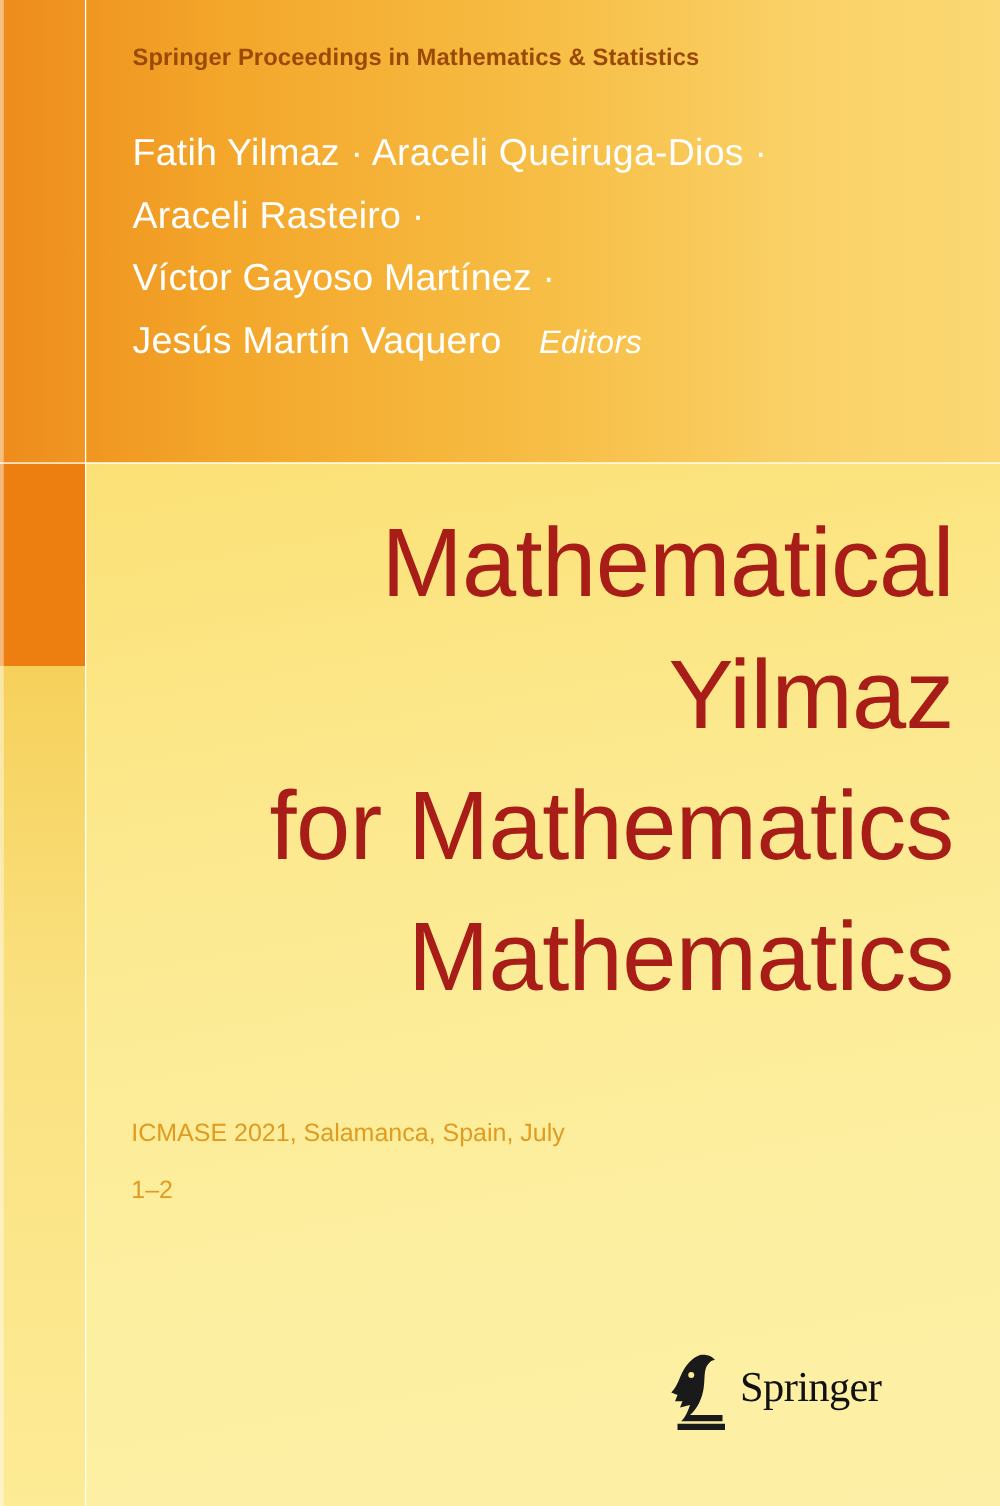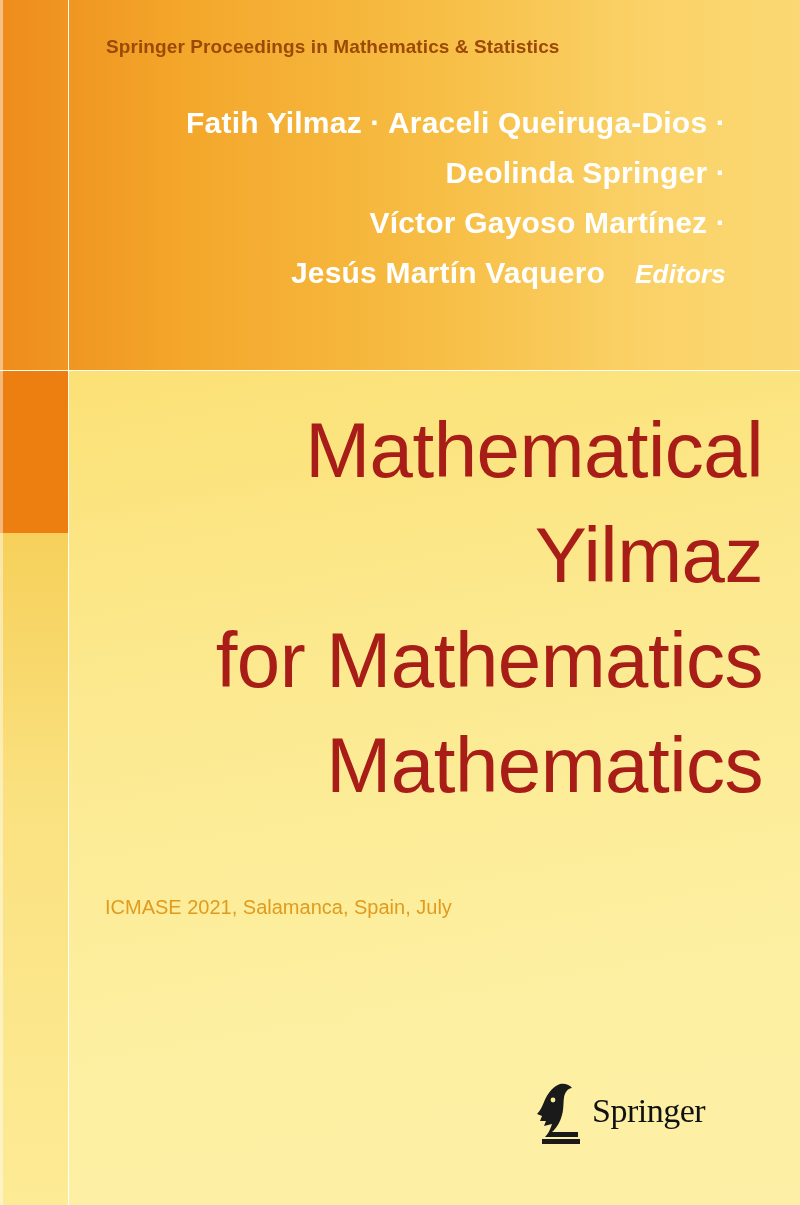--- a/index.html
+++ b/index.html
@@ -79,23 +79,22 @@
   }
 
   
   .editors {
     position: absolute;
     left: 106px; top: 98px;
     width: 620px;
     color: #ffffff;
     font-size: 30px;
     line-height: 50px;
-    font-weight: 700;
+    font-weight: 400;
     letter-spacing: 0.2px;
-    text-align: right;
   }
   .editors .ed-word {
     font-style: italic;
     font-size: 26px;
     padding-left: 30px;
   }
 
   
   .title {
     position: absolute;
@@ -151,36 +150,37 @@
   <div class="bg-left-fade"></div>
   <div class="rule-horizontal"></div>
   <div class="rule-vertical-top"></div>
   <div class="rule-vertical-bottom"></div>
   <div class="edge-left"></div>
 
   <div class="series">Springer Proceedings in Mathematics &amp; Statistics</div>
 
   <div class="editors">
     <div>Fatih Yilmaz · Araceli Queiruga-Dios ·</div>
-    <div>Deolinda Springer ·</div>
+    <div>Araceli Rasteiro ·</div>
     <div>Víctor Gayoso Martínez ·</div>
     <div>
       <span>Jesús Martín Vaquero</span><span class="ed-word">Editors</span>
     </div>
   </div>
 
   <div class="title">
     <span class="tline">Mathematical</span>
     <span class="tline">Yilmaz</span>
     <span class="tline">for Mathematics</span>
     <span class="tline">Mathematics</span>
   </div>
 
   <div class="subtitle">
     <div>ICMASE 2021, Salamanca, Spain, July</div>
+    <div>1–2</div>
   </div>
 
   <div class="logo">
     <svg class="logo-mark" viewBox="0 0 60 68">
       <g fill="#1a1a1a">
         <path d="M30 4 C24 6 18 12 14 22 C12 27 10 31 7 34 L12 36 L10 41 L16 41 L14 46 L22 44 C20 50 18 54 15 57 L48 57 L48 52 L22 52 C28 47 32 38 33 30 C34 23 33 16 36 12 C38 9 40 8 42 8 C40 5 35 3 30 4 Z"></path>
         <circle cx="23" cy="20" r="2.4" fill="#fdeb95"></circle>
         <rect x="12" y="59" width="38" height="5"></rect>
       </g>
     </svg>

